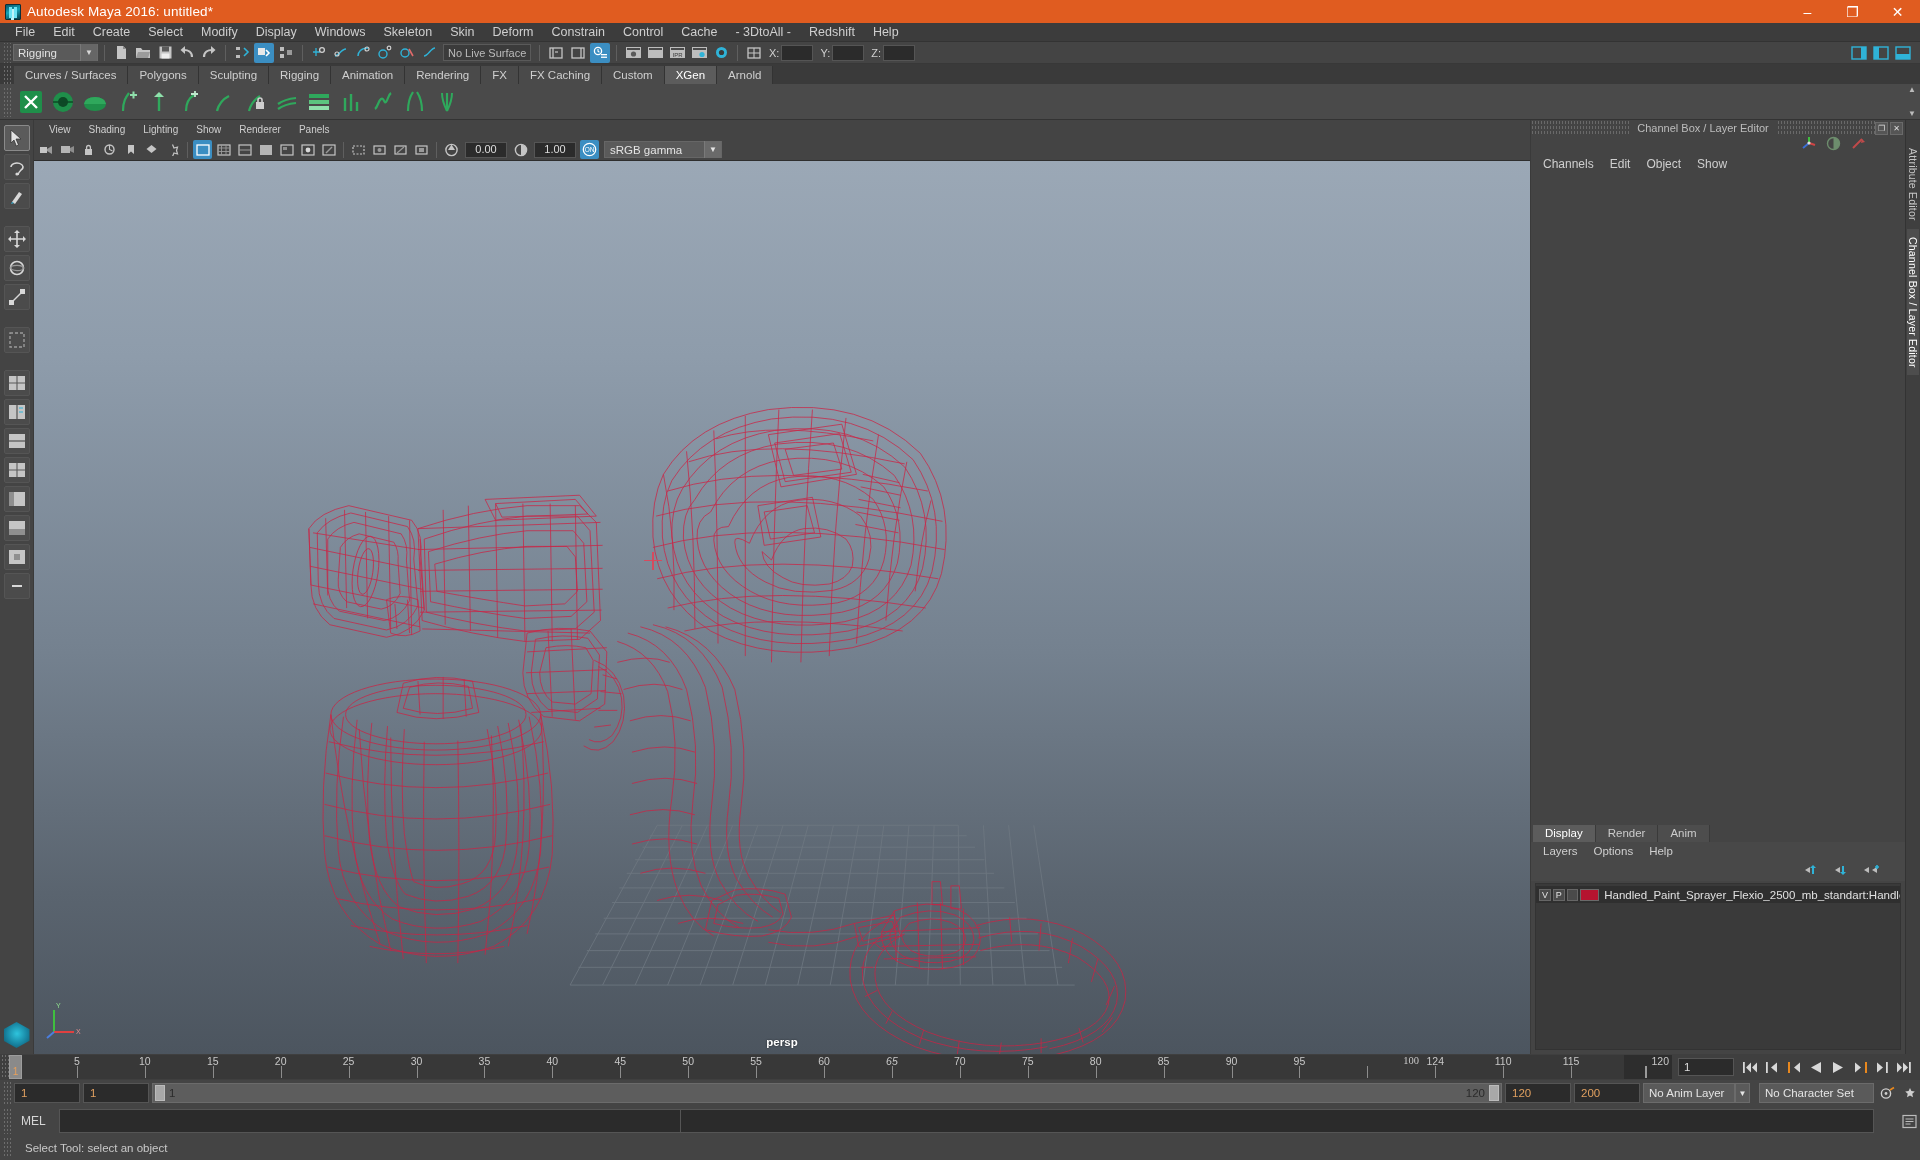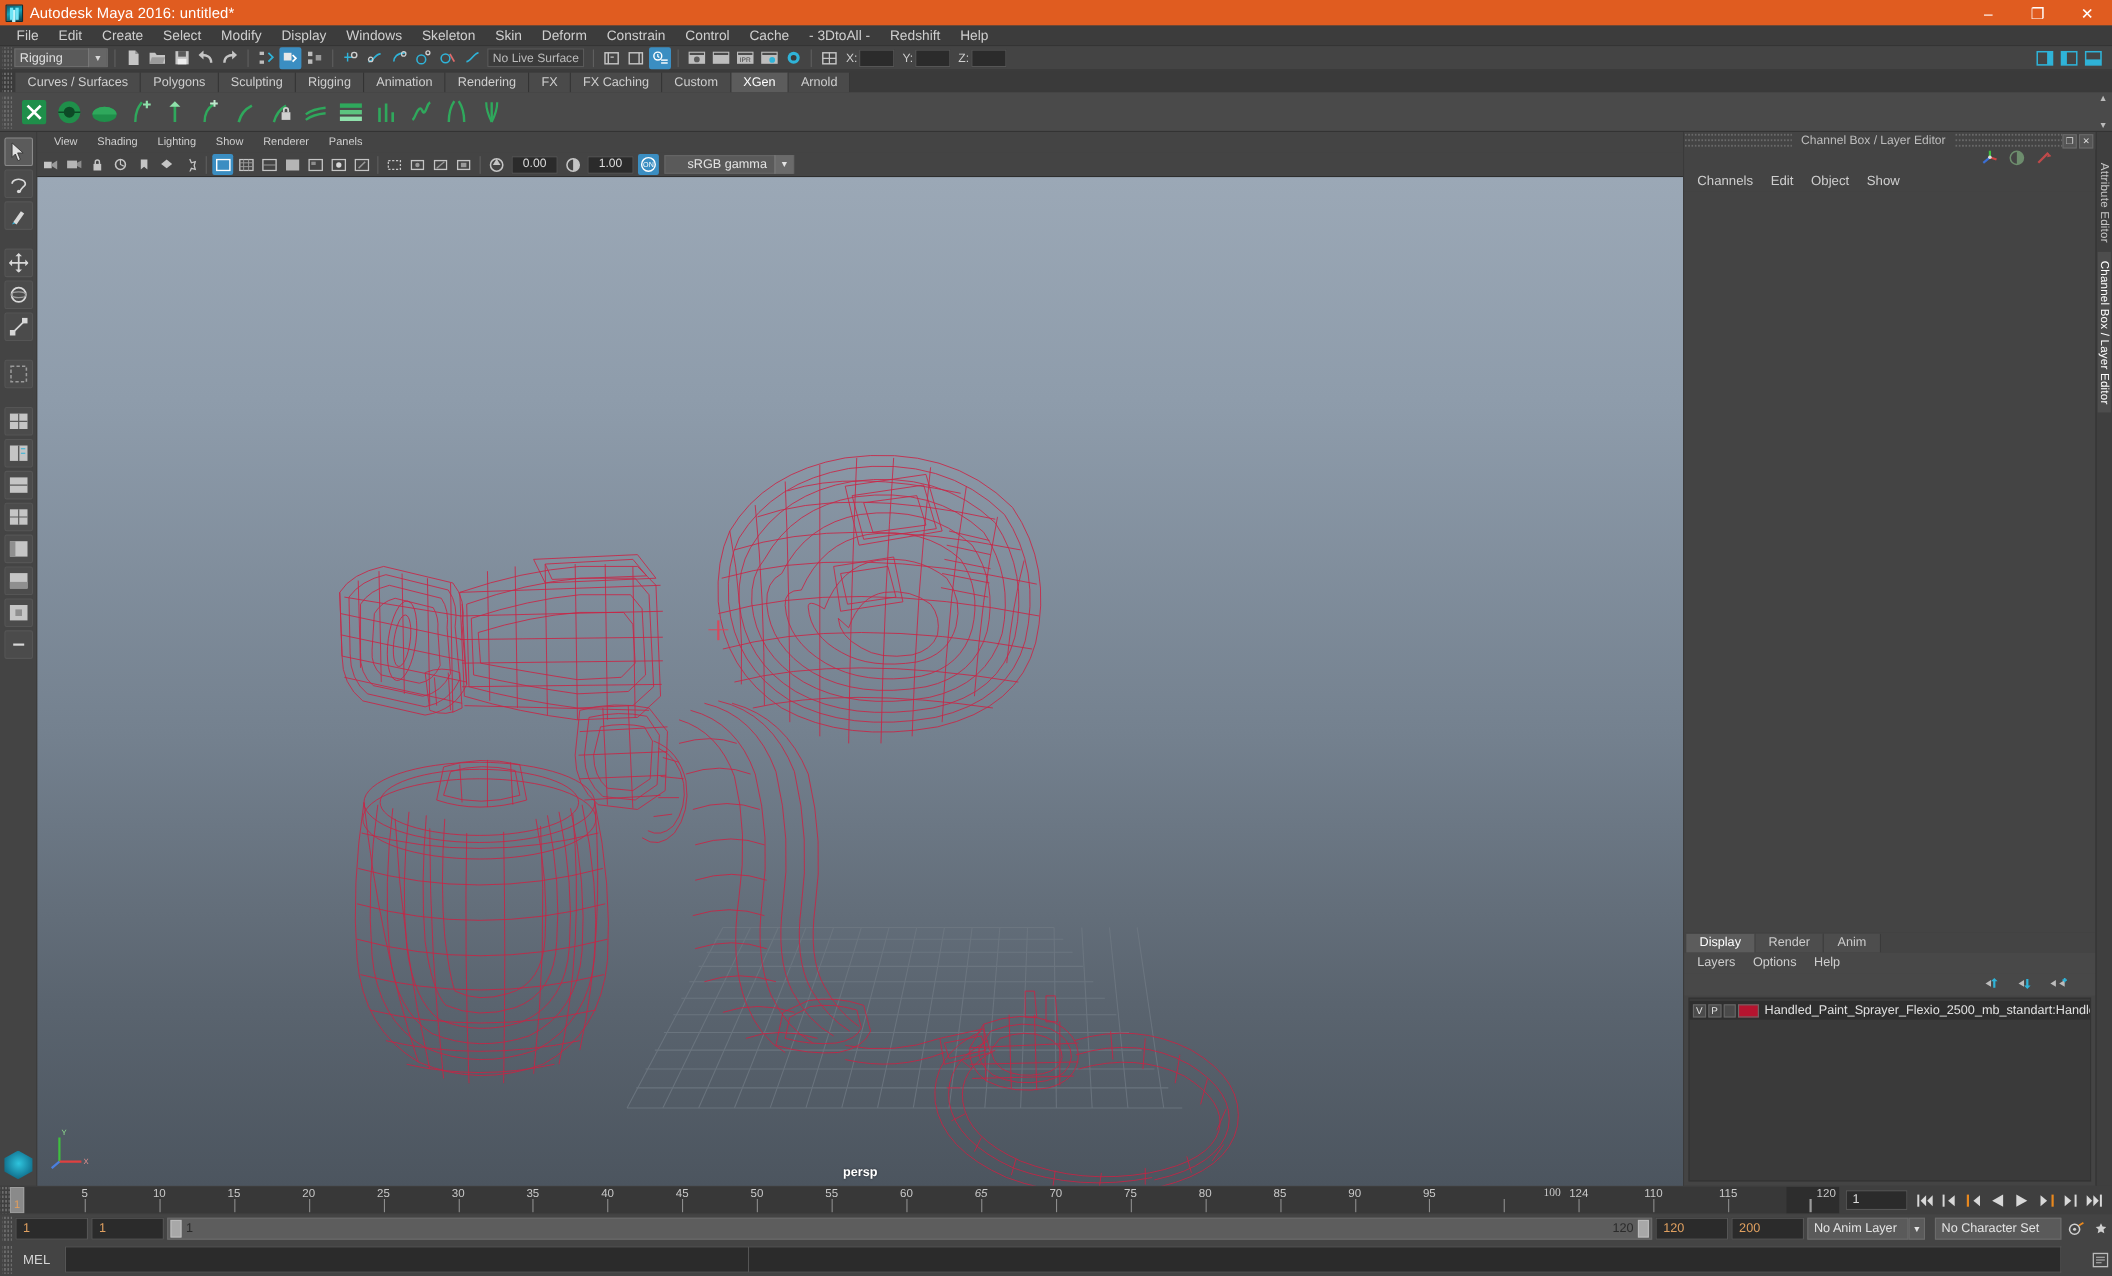--- a/index.html
+++ b/index.html
@@ -128,21 +128,21 @@
     height:22px;background:#444;display:flex;align-items:center;flex:0 0 22px;
     padding-left:2px;border-bottom:1px solid #2e2e2e;
   }
   .vb{ width:19px;height:19px;flex:0 0 19px;display:flex;align-items:center;justify-content:center;
        margin:0 1px;border-radius:2px; }
   .vb.on{ background:#3b8ec2; }
   .numfield{ width:42px;height:16px;background:#2b2b2b;border:1px solid #555;color:#ddd;
      font-size:11px;display:flex;align-items:flex-start;justify-content:center;margin:0 3px; }
   .gammabox{
     width:118px;height:17px;background:#5a5a5a;border:1px solid #666;display:flex;align-items:center;
-    font-size:11.5px;color:#e4e4e4;padding-left:20px;position:relative;margin-left:4px;
+    font-size:11.5px;color:#e4e4e4;padding-left:5px;position:relative;margin-left:4px;
   }
   .gammabox .arrow{ position:absolute;right:0;top:-1px;width:17px;height:17px;background:#6a6a6a;
     display:flex;align-items:center;justify-content:center;font-size:8px;border-left:1px solid #7a7a7a;}
 
   .viewport{
     flex:1 1 auto; position:relative; min-height:0;
     background:linear-gradient(180deg,#9ba8b6 0%, #8e9cab 22%, #74818f 55%, #5a646f 82%, #4c555f 100%);
     overflow:hidden;
   }
   .vp-label{
@@ -1308,14 +1308,18 @@
     <div class="mel-out">
       <span></span></div>
     <div class="mel-right">
       <svg width="15" height="15" viewBox="0 0 15 15">
           <rect x="1" y="1.5" width="13" height="12" fill="none" stroke="#bcbcbc" stroke-width="1.2"></rect>
           <path d="M3.5 5h8M3.5 7.5h8M3.5 10h5" stroke="#bcbcbc" stroke-width="1"></path>
         </svg>
       </div>
   </div>
 
+  <div class="helpline">
+    <div class="hl-grip"></div>
+    <div class="hl-text">Select Tool: select an object</div>
+  </div>
 
 </div>
 
 </body></html>

